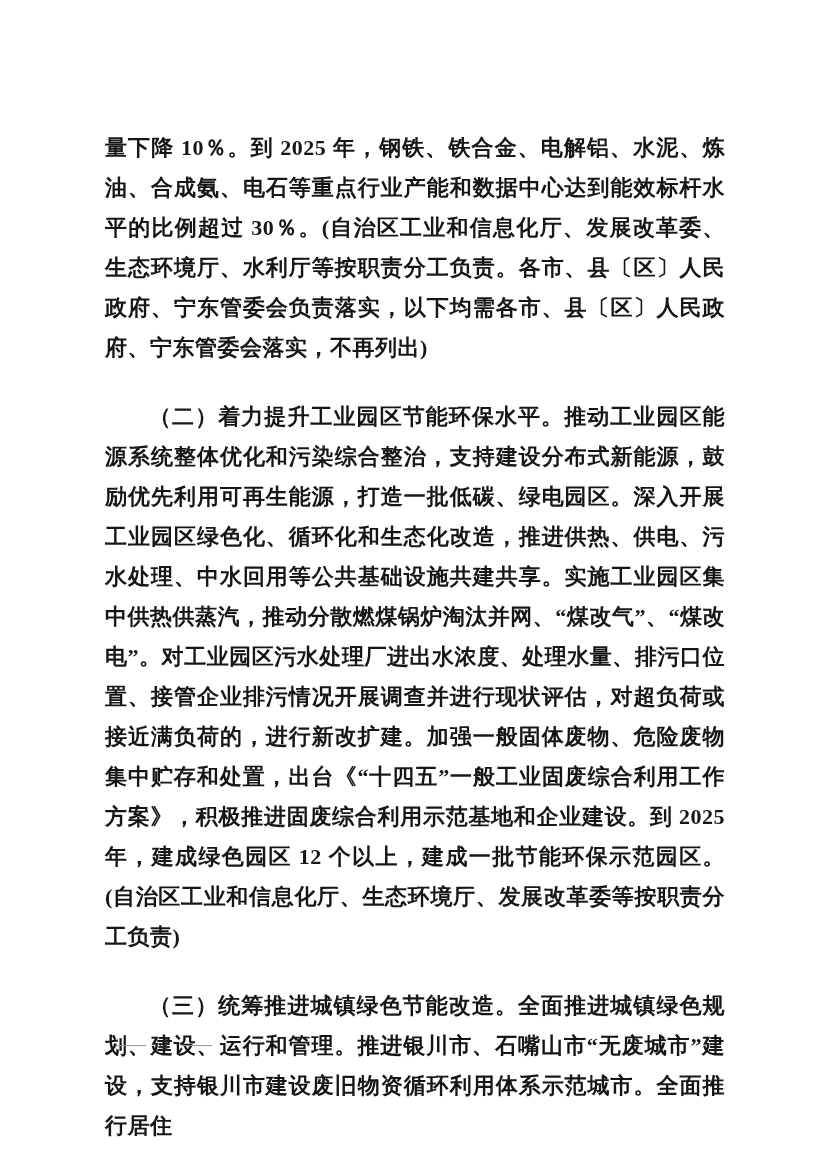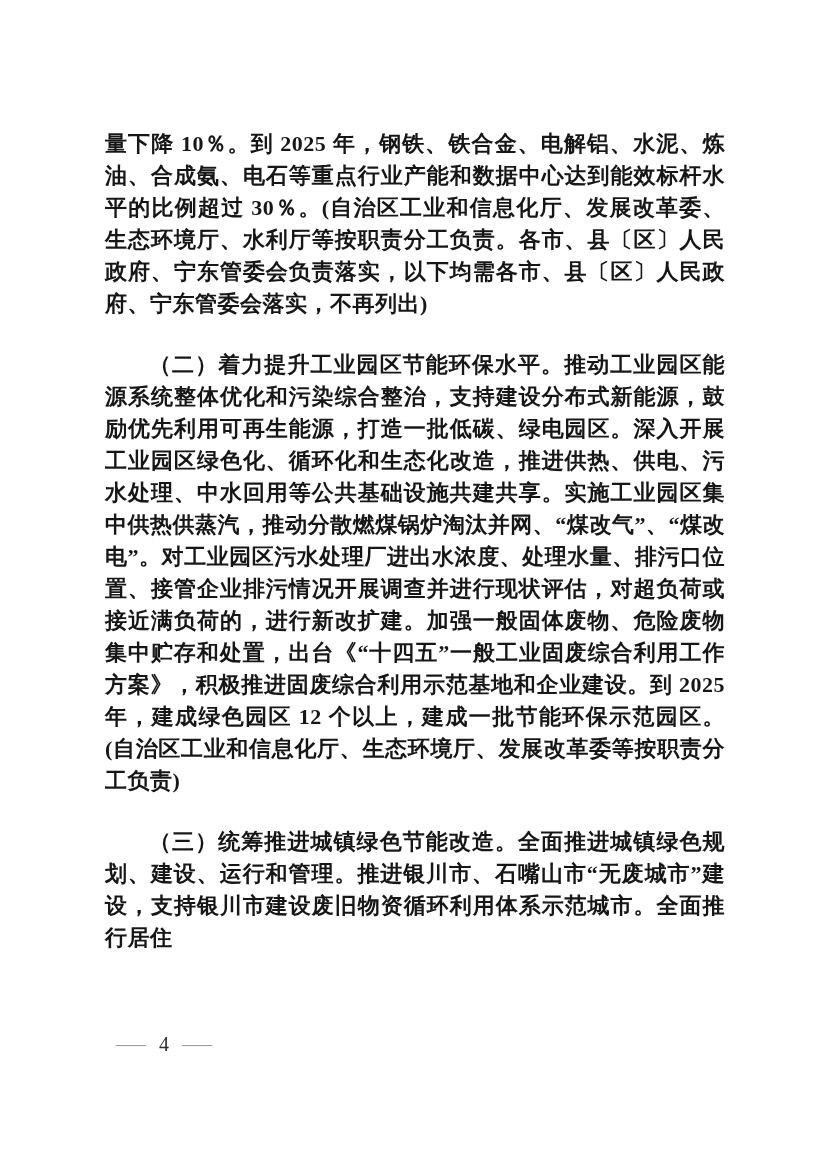--- a/index.html
+++ b/index.html
@@ -15,21 +15,21 @@
     overflow: hidden;
     font-family: "Liberation Serif", "DejaVu Serif", serif;
   }
   .content {
     position: absolute;
     left: 105px;
     top: 128px;
     width: 620px;
     color: #161616;
     font-size: 22px;
-    line-height: 32px;
+    line-height: 40px;
     font-weight: 700;
     text-align: justify;
     letter-spacing: 0.5px;
   }
   .para {
     margin: 0;
     padding: 0;
     text-indent: 0;
   }
   .para.indent {

